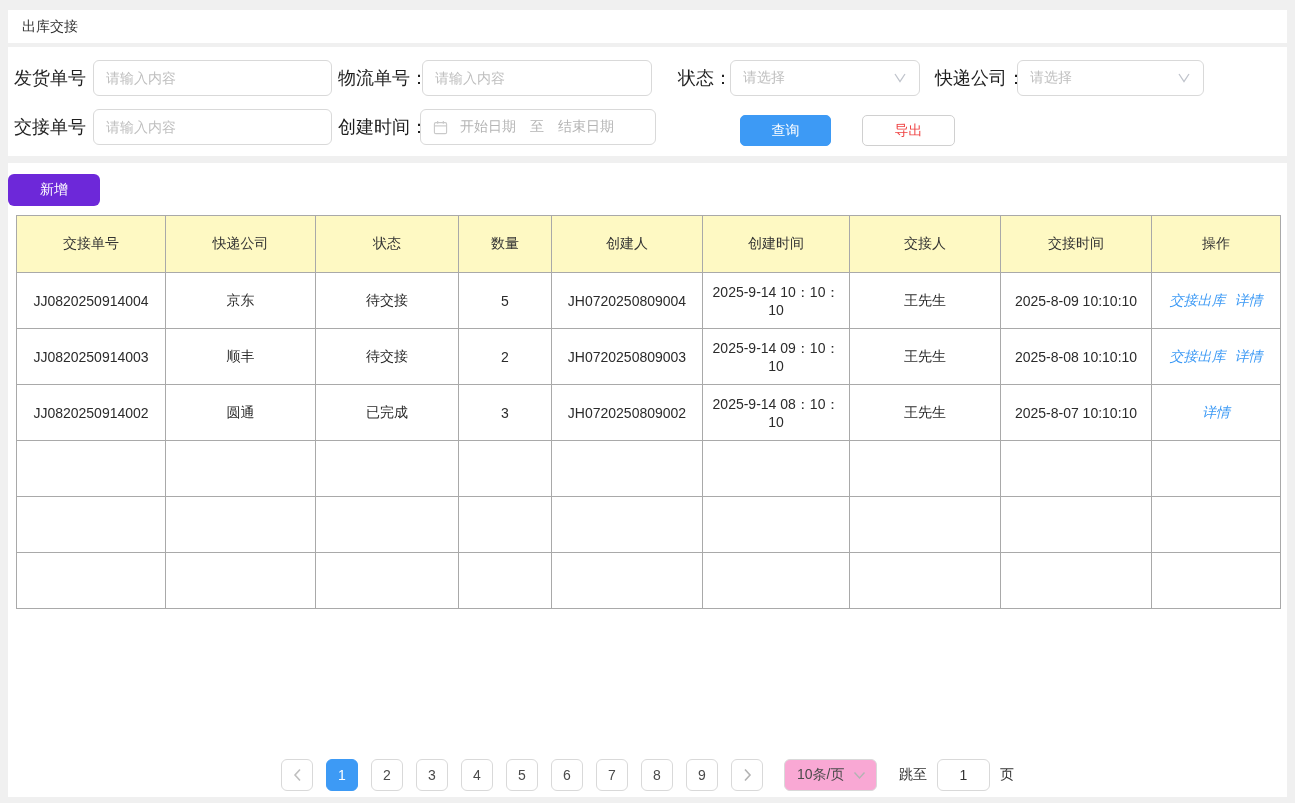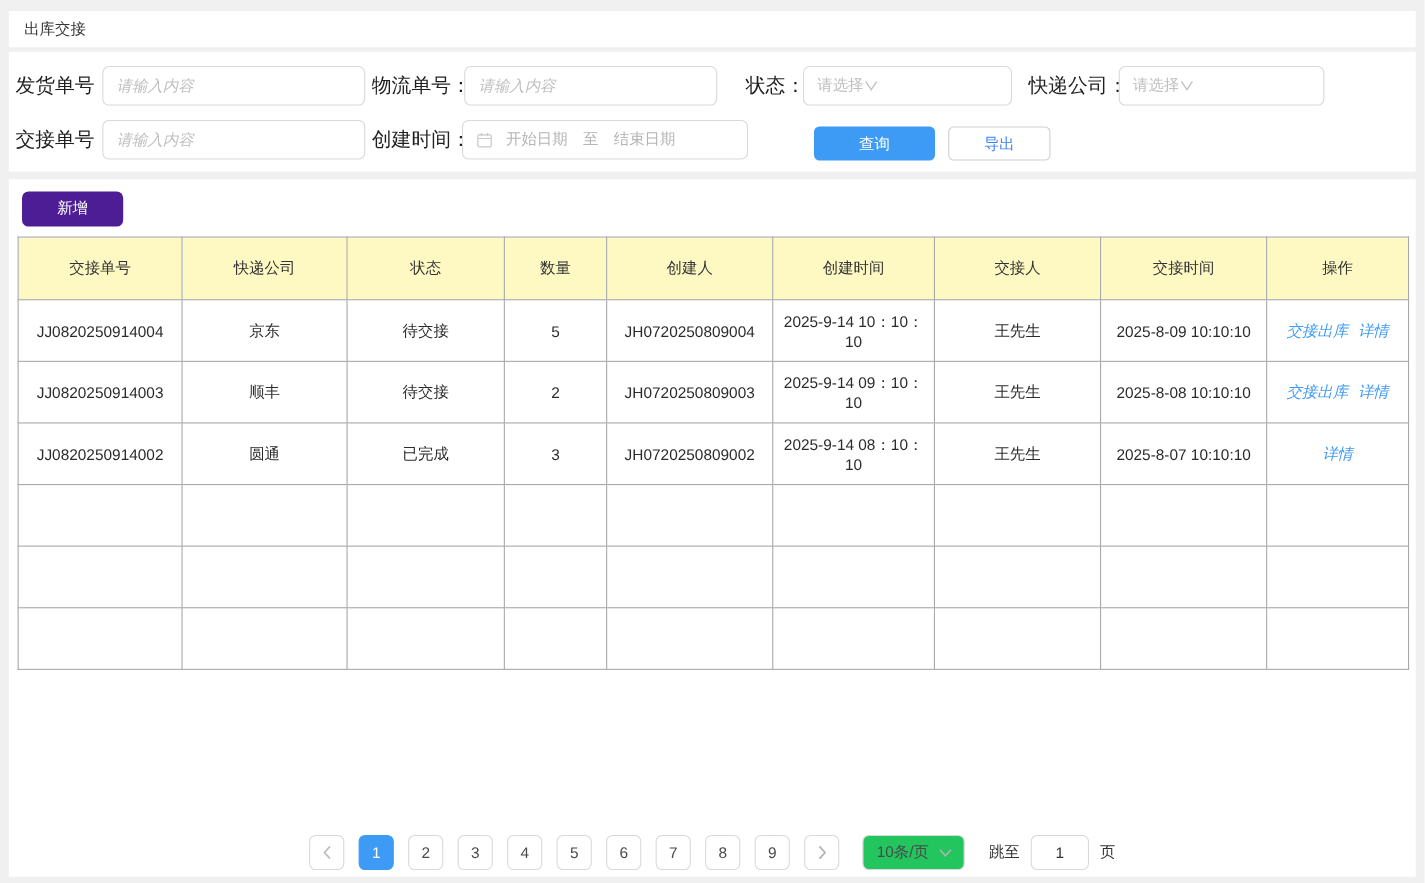--- a/index.html
+++ b/index.html
@@ -16,45 +16,45 @@
   
   .title-bar { left:8px; top:10px; width:1279px; height:33px; display:flex; align-items:center; padding-left:14px; }
   .title-bar span { color:#333; font-size:14px; }
   
   .filter-panel { left:8px; top:47px; width:1279px; height:109px; }
   .flabel { position:absolute; height:36px; display:flex; align-items:center; color:#1f1f1f; font-size:18px; white-space:nowrap; }
   .finput, .fselect, .fdate {
     position:absolute; height:36px; border:1px solid #d9d9d9; border-radius:6px;
     background:#fff; font-size:14px; font-family:"Liberation Sans",sans-serif;
   }
-  .finput { padding:0 12px; color:#c2410c; outline:none;font-style:italic; }
+  .finput { padding:0 12px; color:#c2410c; outline:none; }
   .finput::placeholder { color:#bfbfbf; }
-  .fselect { display:flex; align-items:center; justify-content:flex-start; padding:0 12px; cursor:pointer; }
+  .fselect { display:flex; align-items:center; justify-content:space-between; padding:0 12px; cursor:pointer; }
   .fselect .ph { color:#bfbfbf; }
   .fdate { display:flex; align-items:center; padding:0 12px; cursor:pointer; }
   .fdate .ph { color:#b5b5b5; margin-left:12px; }
   .fdate .ph.mid { margin-left:14px; }
   .fdate .ph.end { margin-left:14px; }
   .btn { position:absolute; height:31px; border-radius:5px; font-size:14px; display:flex; align-items:center; justify-content:center; cursor:pointer; font-family:"Liberation Sans",sans-serif; }
   .btn-primary { background:#3d9af5; color:#fff; border:1px solid #3d9af5; }
-  .btn-plain { background:#fff; color:#3b82f6; border:1px solid #d0d0d0;text-align:right; }
+  .btn-plain { background:#fff; color:#ef4444; border:1px solid #d0d0d0;text-align:right; }
   
   .main-panel { left:8px; top:163px; width:1279px; height:634px; }
-  .add-btn { position:absolute; left:12px; top:11px; width:92px; height:32px; background:#4c1d95; color:#fff; border:none; border-radius:6px; font-size:14px; display:flex; align-items:center; justify-content:center; cursor:pointer; }
+  .add-btn { position:absolute; left:0; top:11px; width:92px; height:32px; background:#6d28d9; color:#fff; border:none; border-radius:6px; font-size:14px; display:flex; align-items:center; justify-content:center; cursor:pointer; }
   table { position:absolute; left:8px; top:52px; width:1264px; border-collapse:collapse; table-layout:fixed; }
   th, td { border:1px solid #a9a9a9; text-align:center; vertical-align:middle; font-size:14px; font-weight:400; color:#2b2b2b; padding:4px 6px; overflow:hidden; }
   thead th { background:#fef9c3; height:57px; color:#333; }
   tbody td { height:56px; background:#fff; }
   td a { color:#3d9af5; text-decoration:none; cursor:pointer; }
   .actions { display:inline-flex; gap:9px; justify-content:center;font-style:italic; }
   
   .pagination { position:absolute; left:0; top:596px; width:100%; display:flex; align-items:center; justify-content:center; }
   .pg-item { width:32px; height:32px; border:1px solid #d9d9d9; border-radius:6px; background:#fff; display:flex; align-items:center; justify-content:center; color:#4a4a4a; font-size:14px; margin-right:13px; cursor:pointer; }
   .pg-item.active { background:#3d9af5; border-color:#3d9af5; color:#fff; }
-  .pg-select { width:93px; height:32px; border:1px solid #d9d9d9; border-radius:6px; background:#22c55e; display:flex; align-items:center; justify-content:space-between; padding:0 10px 0 12px; color:#4a4a4a; margin-left:8px; cursor:pointer; }
+  .pg-select { width:93px; height:32px; border:1px solid #d9d9d9; border-radius:6px; background:#f9a8d4; display:flex; align-items:center; justify-content:space-between; padding:0 10px 0 12px; color:#4a4a4a; margin-left:8px; cursor:pointer; }
   .pg-jump-label { color:#333; margin-left:22px; }
   .pg-jump-input { width:53px; height:32px; border:1px solid #d9d9d9; border-radius:6px; text-align:center; font-size:14px; color:#333; margin-left:10px; outline:none; font-family:"Liberation Sans",sans-serif; }
   .pg-unit { color:#333; margin-left:10px; }
   .icon { display:inline-flex; align-items:center; }
 </style>
 </head>
 <body>
 
 <div class="panel title-bar">
   <span>出库交接</span>
@@ -85,35 +85,35 @@
       <svg width="14" height="10" viewBox="0 0 14 10">
           <polyline points="2,1 7,8.5 12,1" fill="none" stroke="#c0c4cc" stroke-width="1.3"></polyline>
         </svg>
     </span>
   </div>
 
   <span class="flabel" style="left:6px;top:62px">交接单号：</span>
   <input class="finput" style="left: 85px; top: 62px; width: 239px;" placeholder="请输入内容">
 
   <span class="flabel" style="left:330px;top:62px">创建时间：</span>
-  <div class="fdate" style="left:412px;top:62px;width:260px">
+  <div class="fdate" style="left:412px;top:62px;width:236px">
     <span class="icon">
       <svg width="15" height="15" viewBox="0 0 16 16">
         <rect x="1.5" y="2.8" width="13" height="11.7" rx="1.5" fill="none" stroke="#c9c9c9" stroke-width="1.2"></rect>
         <line x1="1.5" y1="6.3" x2="14.5" y2="6.3" stroke="#c9c9c9" stroke-width="1.2"></line>
         <line x1="5" y1="1" x2="5" y2="4" stroke="#c9c9c9" stroke-width="1.2"></line>
         <line x1="11" y1="1" x2="11" y2="4" stroke="#c9c9c9" stroke-width="1.2"></line>
       </svg>
     </span>
     <span class="ph">开始日期</span>
     <span class="ph mid">至</span>
     <span class="ph end">结束日期</span>
   </div>
 
-  <button class="btn btn-primary" style="left:732px;top:68px;width:110px">查询</button>
+  <button class="btn btn-primary" style="left:732px;top:68px;width:91px">查询</button>
   <button class="btn btn-plain" style="left:854px;top:68px;width:93px">导出</button>
 </div>
 
 <div class="panel main-panel">
   <button class="add-btn">新增</button>
 
   <table>
     <colgroup>
       <col style="width:149px">
         <col style="width:150px">

